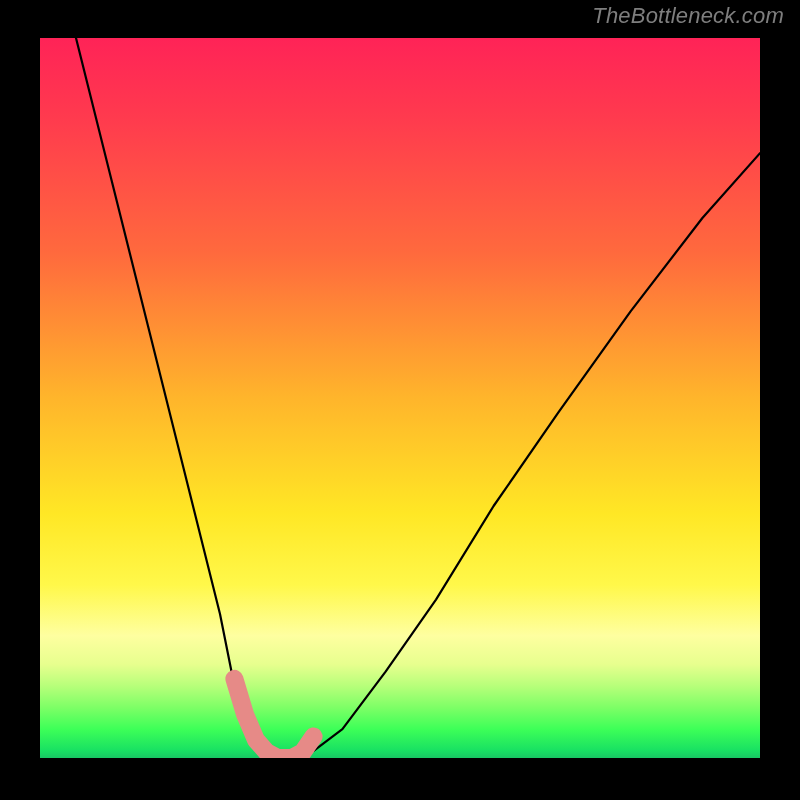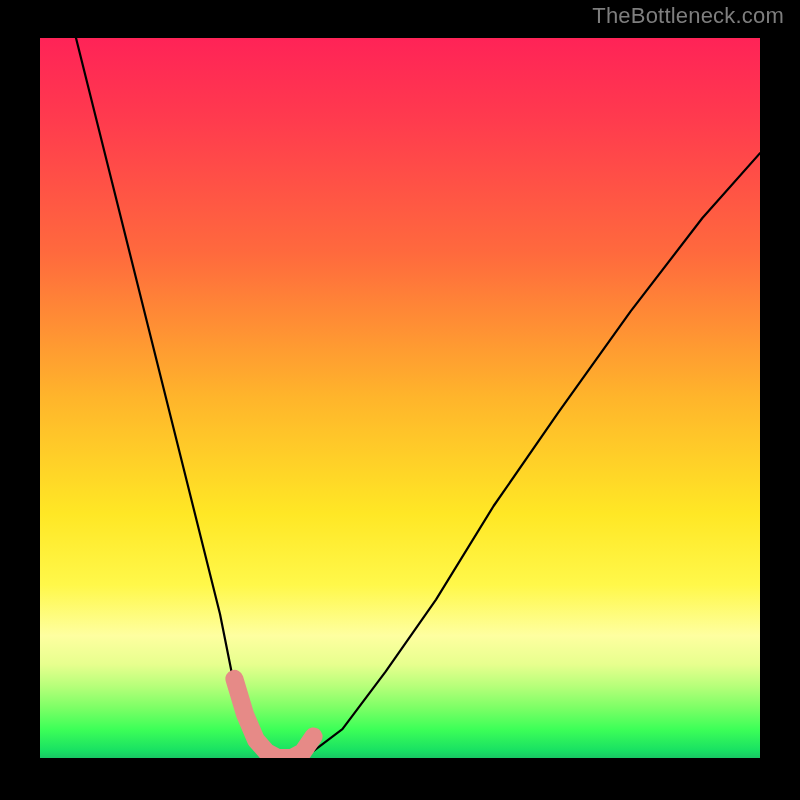--- a/index.html
+++ b/index.html
@@ -11,20 +11,21 @@
     overflow: hidden;
     font-family: Arial, Helvetica, sans-serif;
   }
   .frame {
     position: absolute;
     left: 0;
     top: 0;
     width: 800px;
     height: 729px;
     background: #000;
+    font-style: italic;
   }
   .plot {
     position: absolute;
     left: 40px;
     top: 38px;
     width: 720px;
     height: 720px;
     
     background: linear-gradient(
       to bottom,

